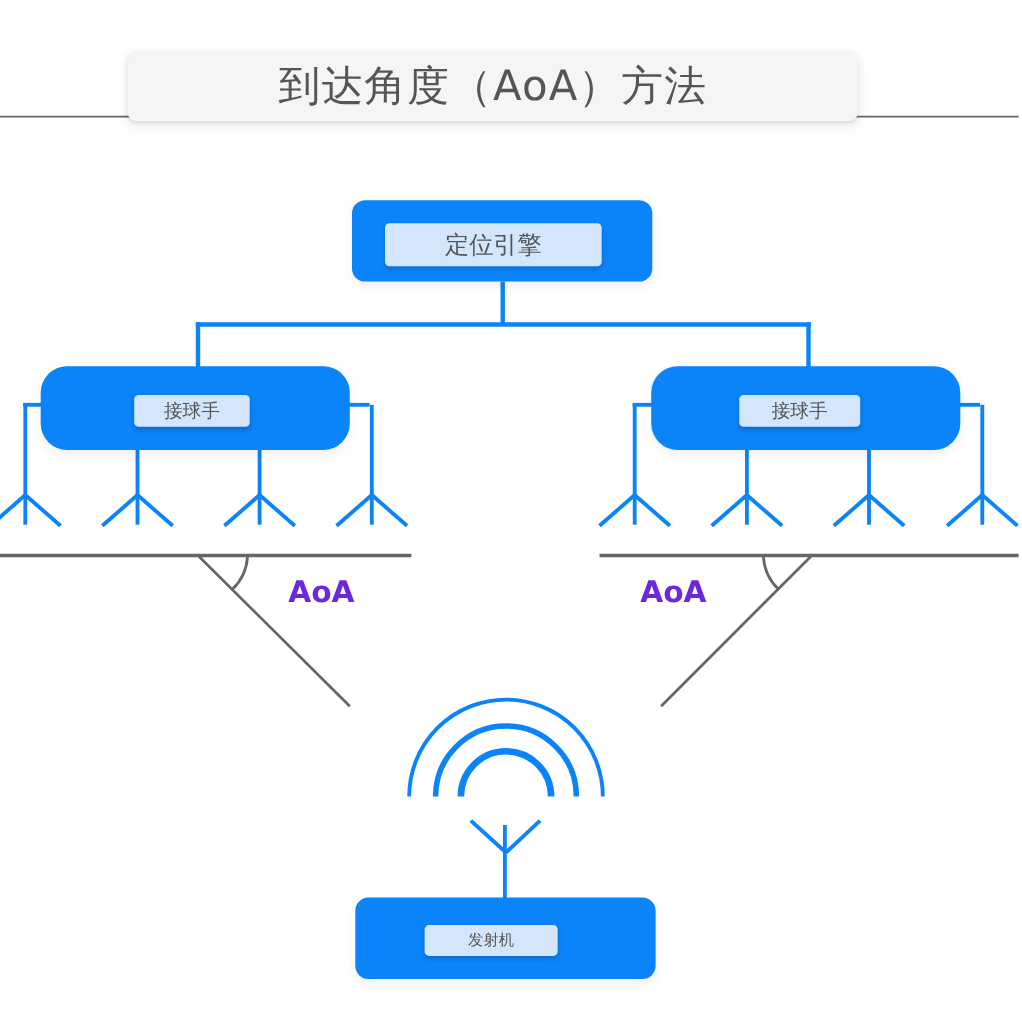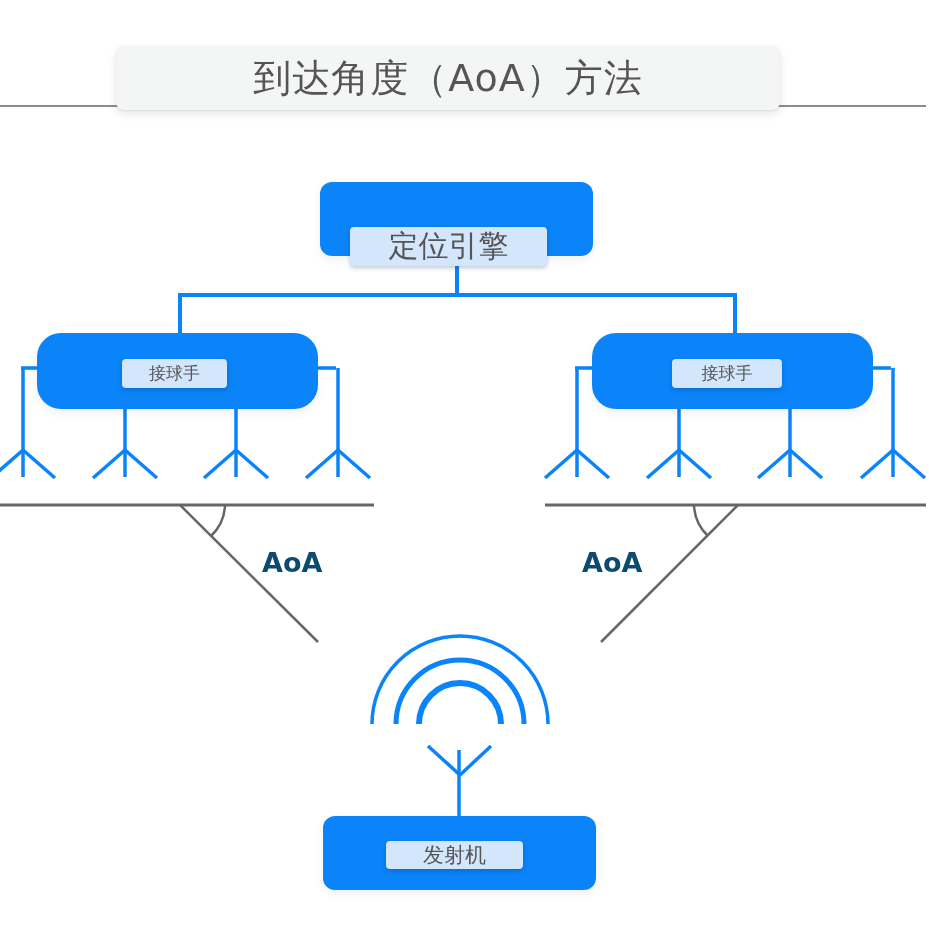--- a/index.html
+++ b/index.html
@@ -15,21 +15,21 @@
     color: #555555; font-size: 38px; letter-spacing: 1px;
   }
   .node {
     background: #0a84f8; box-shadow: 0 4px 10px rgba(0,0,0,0.06);
   }
   .node-label {
     background: #d4e6fc; border-radius: 4px; color: #555555;
     display: flex; align-items: center; justify-content: center;
     box-shadow: 0 2px 4px rgba(0,40,100,0.25);
   }
-  .aoa-label { color: #0c4a6e; font-weight: bold; font-size: 27px; margin-top: 24px; }
+  .aoa-label { color: #6d28d9; font-weight: bold; font-size: 27px; }
 </style>
 </head>
 <body>
 
 <svg id="diagram" viewBox="0 0 929 929" xmlns="http://www.w3.org/2000/svg">
 
   <line x1="0" y1="106" x2="926" y2="106" stroke="#666666" stroke-width="1.5"></line>
 
   <g stroke="#0a84f8" stroke-width="4" fill="none">
     <line x1="457" y1="256" x2="457" y2="295"></line>
@@ -107,37 +107,37 @@
     <line x1="491" y1="746" x2="460" y2="775"></line>
     <line x1="459" y1="750" x2="459" y2="818"></line>
   </g>
 </svg>
 
 <div class="abs title-bar">
   <span>到达角度（AoA）方法</span>
 </div>
 
 <div class="abs node" style="left:320px; top:182px; width:273px; height:74px; border-radius:12px;">
-  <div class="abs node-label" style="left:30px; top:21px; width:197px; height:39px; font-size:30px;margin-top:24px;">
+  <div class="abs node-label" style="left:30px; top:21px; width:197px; height:39px; font-size:22px;">
     <span>定位引擎</span>
   </div>
 </div>
 
 <div class="abs node" style="left:37px; top:333px; width:281px; height:76px; border-radius:24px;">
   <div class="abs node-label" style="left:85px; top:26px; width:105px; height:29px; font-size:17px;">
     <span>接球手</span>
   </div>
 </div>
 
 <div class="abs node" style="left:592px; top:333px; width:281px; height:76px; border-radius:24px;">
   <div class="abs node-label" style="left:80px; top:26px; width:110px; height:29px; font-size:17px;">
     <span>接球手</span>
   </div>
 </div>
 
 <div class="abs aoa-label" style="left:262px; top:523px;">AoA</div>
 <div class="abs aoa-label" style="left:582px; top:523px;">AoA</div>
 
 <div class="abs node" style="left:323px; top:816px; width:273px; height:74px; border-radius:12px;">
-  <div class="abs node-label" style="left:63px; top:25px; width:137px; height:28px; font-size:21px;">
+  <div class="abs node-label" style="left:63px; top:25px; width:121px; height:28px; font-size:14px;">
     <span>发射机</span>
   </div>
 </div>
 
 </body></html>

